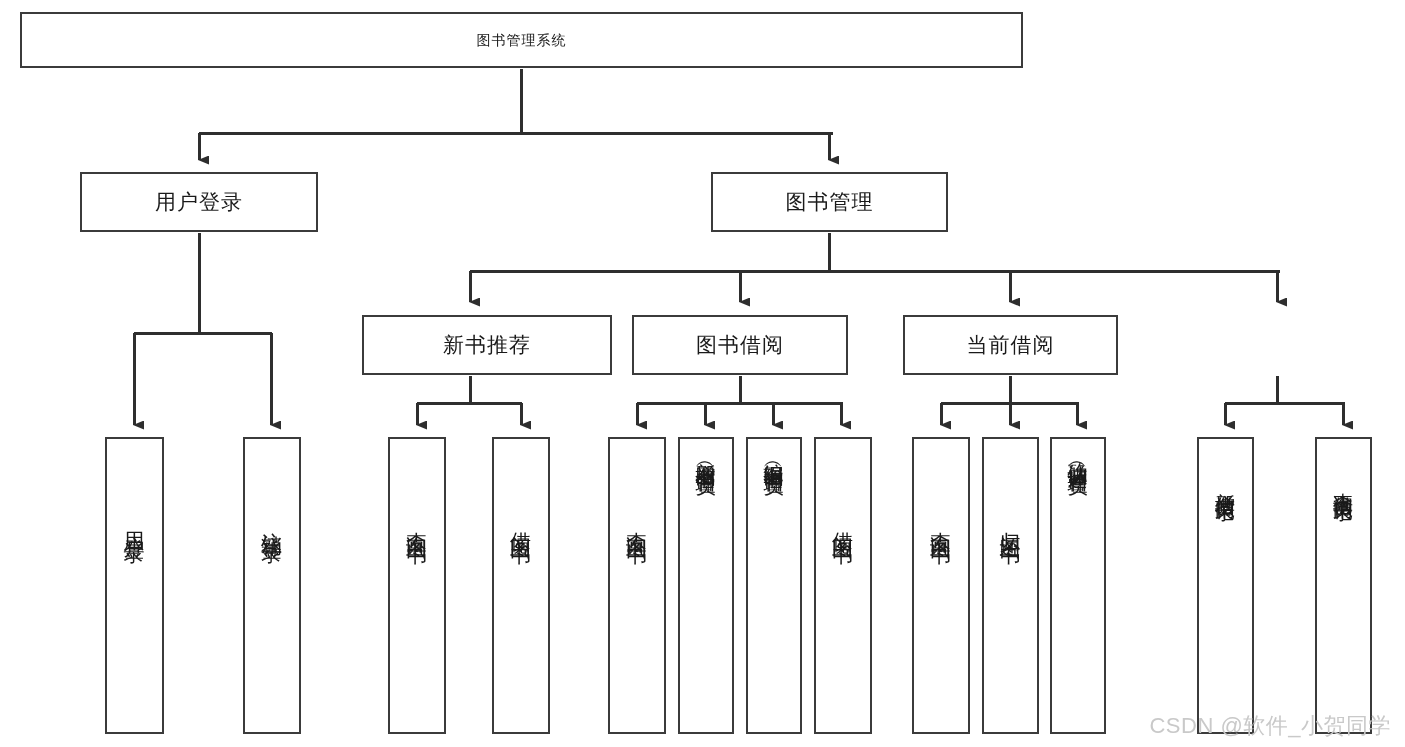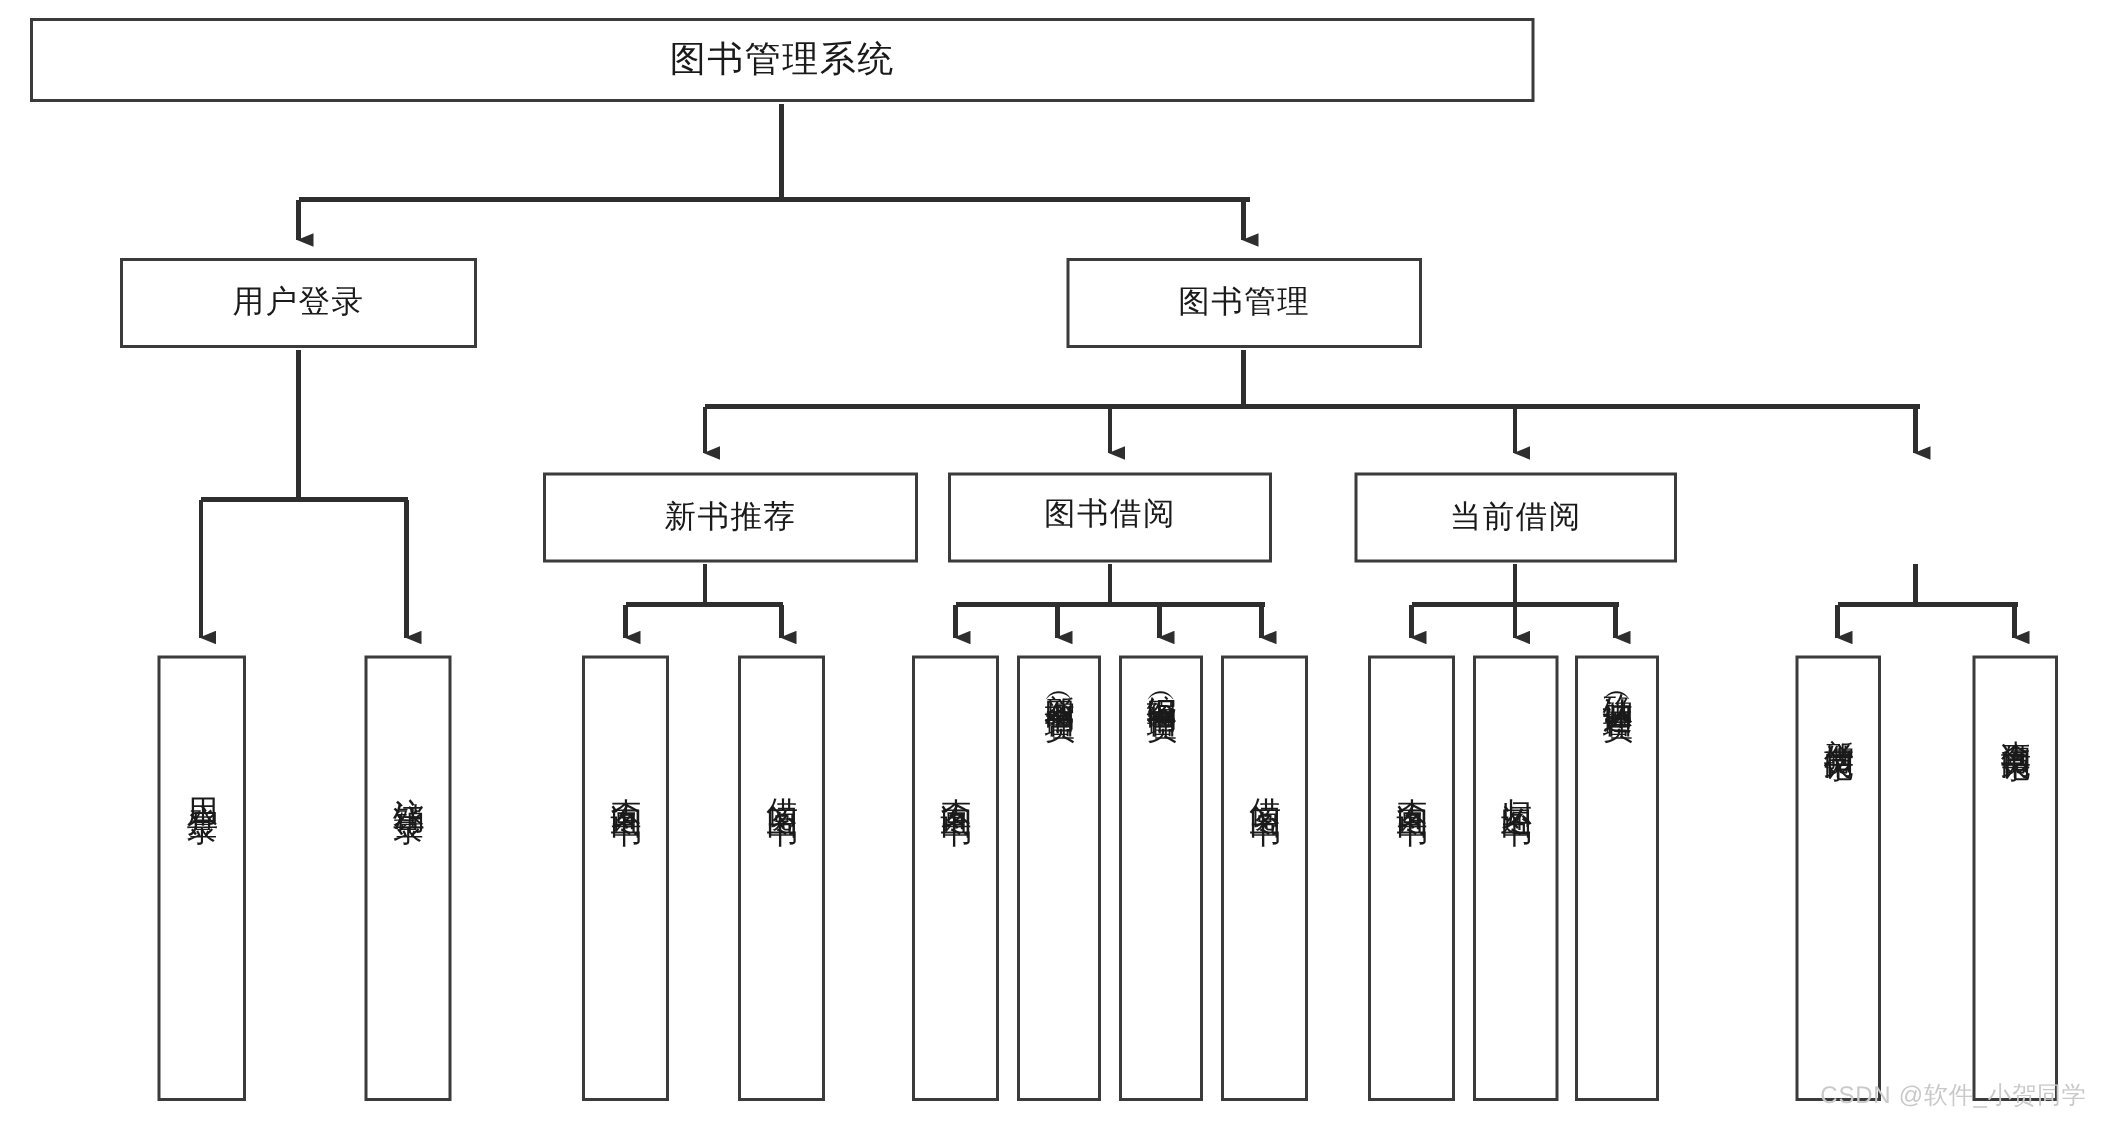--- a/index.html
+++ b/index.html
@@ -43,21 +43,21 @@
     text-align: center;
     letter-spacing: 1px;
     line-height: 1.18;
     white-space: nowrap;
   }
   
   .node.horiz .node-label {
     font-size: 21px;
   }
   .node.root .node-label {
-    font-size: 24px;
+    font-size: 14px;
   }
   
   .node.vert {
     align-items: flex-start;
     justify-content: center;
     padding-top: 12px;
   }
   .node.vert .node-label {
     writing-mode: vertical-rl;
     text-orientation: upright;
@@ -67,21 +67,21 @@
     white-space: nowrap;
   }
   .node.vert.tall-text .node-label {
     font-size: 20px;
     letter-spacing: 2px;
   }
   .watermark {
     position: absolute;
     right: 14px;
     bottom: 6px;
-    font-size: 16px;
+    font-size: 22px;
     color: #c9c9c9;
     white-space: nowrap;
     letter-spacing: 0.5px;
     font-family: "Liberation Sans", "DejaVu Sans", sans-serif;
   }
 </style>
 </head>
 <body>
 
 <div id="diagram-root">
@@ -145,21 +145,21 @@
   </div>
 
   <div class="node horiz" style="left:711px; top:172px; width:237px; height:60px;">
     <span class="node-label">图书管理</span>
   </div>
 
   <div class="node horiz" style="left:362px; top:315px; width:250px; height:60px;">
     <span class="node-label">新书推荐</span>
   </div>
 
-  <div class="node horiz" style="left:632px; top:315px; width:216px; height:60px;font-family:Liberation Mono, monospace;">
+  <div class="node horiz" style="left:632px; top:315px; width:216px; height:60px;">
     <span class="node-label">图书借阅</span>
   </div>
 
   <div class="node horiz" style="left:903px; top:315px; width:215px; height:60px;">
     <span class="node-label">当前借阅</span>
   </div>
 
 
   <div class="node vert" style="left:105px; top:437px; width:59px; height:297px; padding-top:76px;">
     <span class="node-label">用户登录</span>

